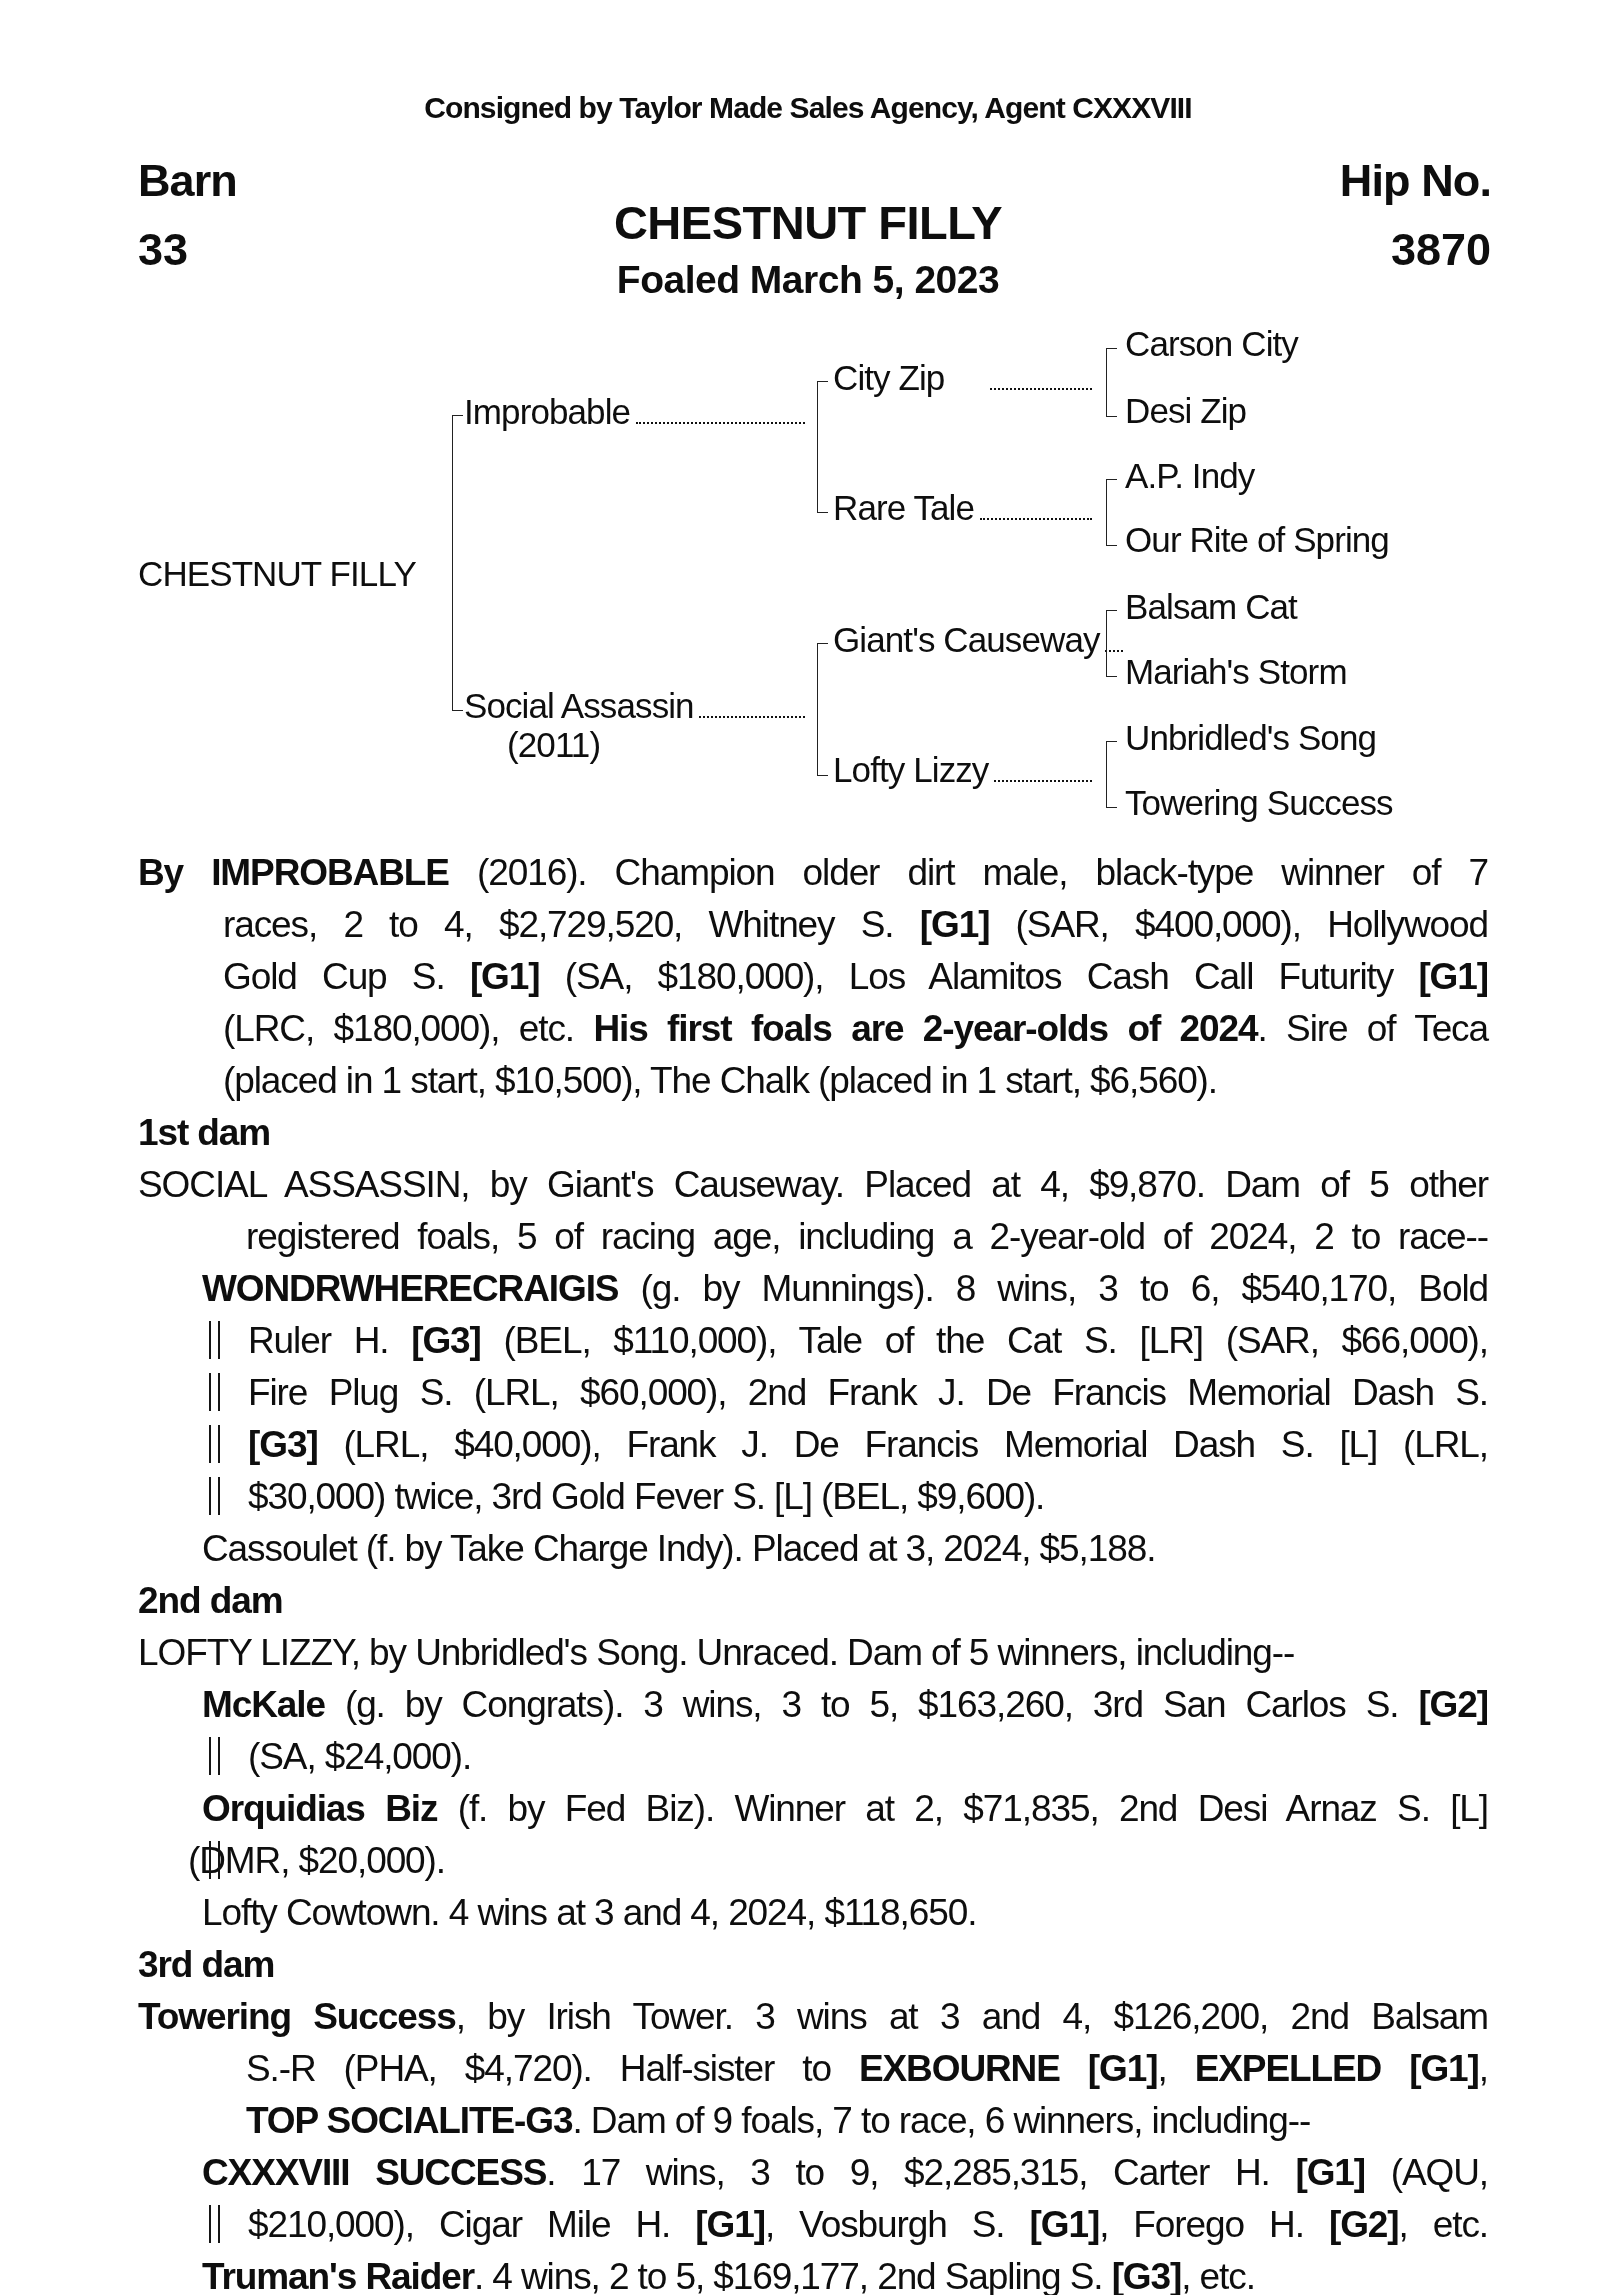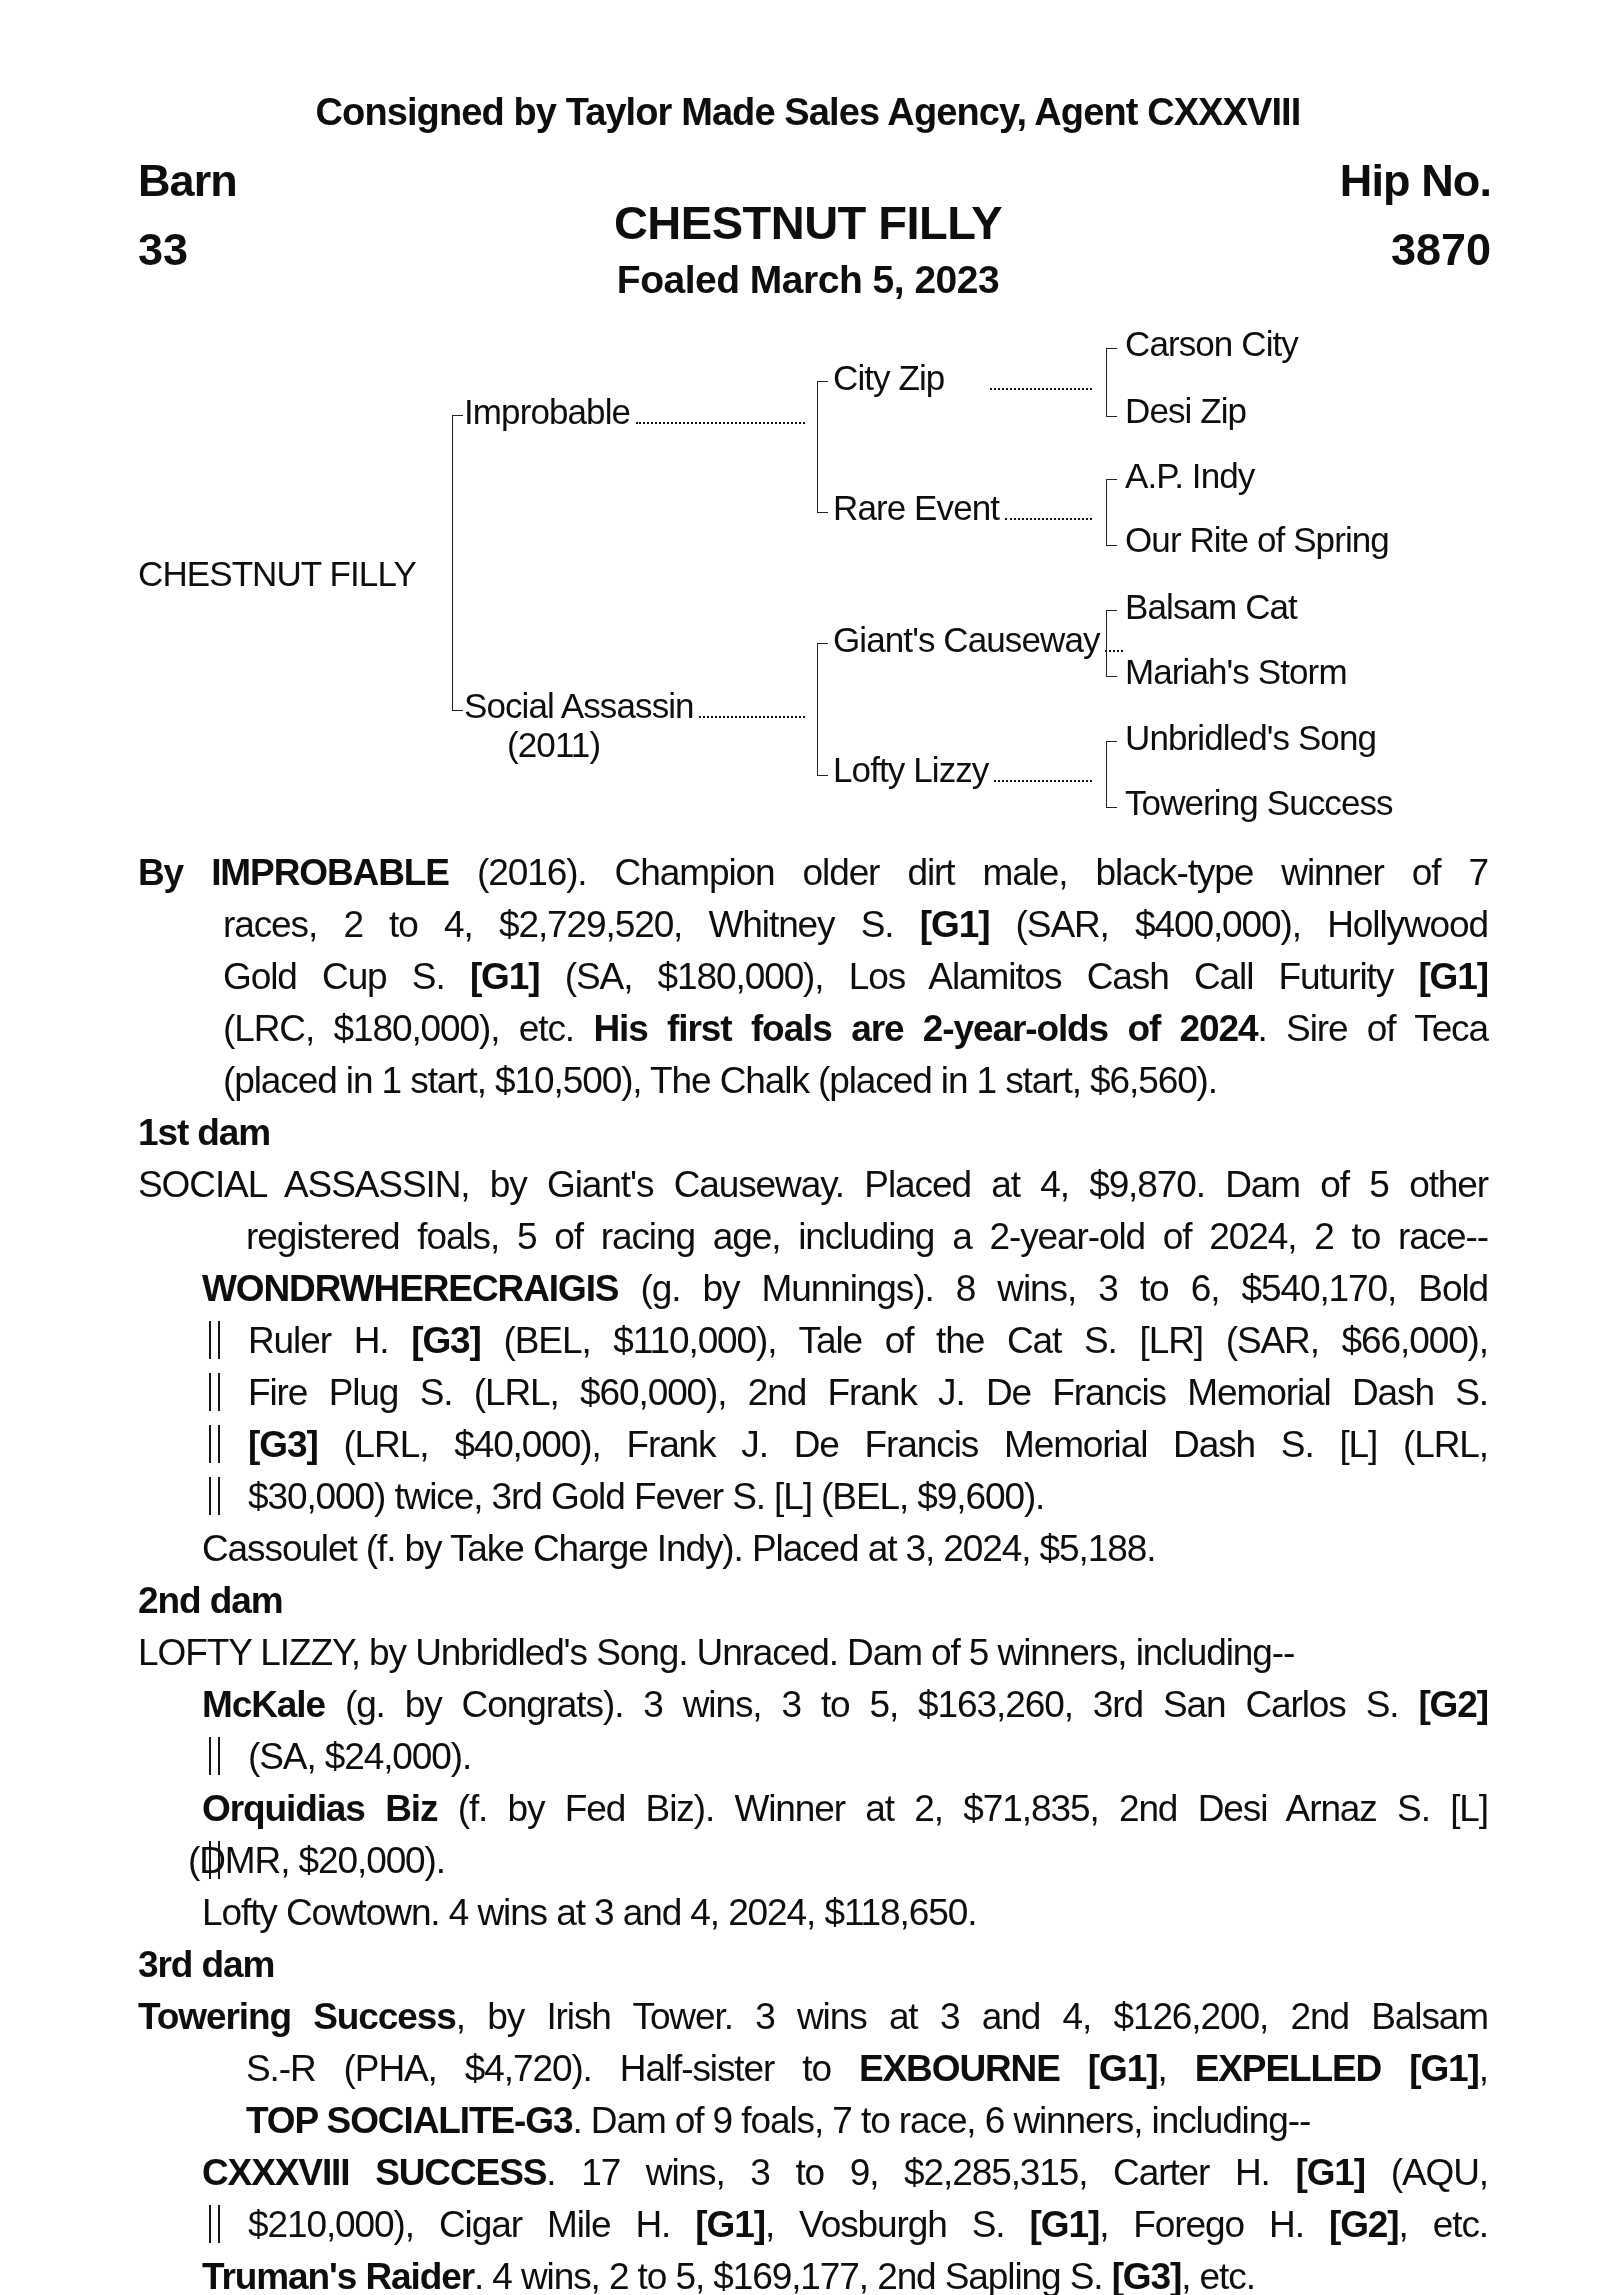--- a/index.html
+++ b/index.html
@@ -1,18 +1,18 @@
 <!DOCTYPE html>
 <html style="font-size:7.3px"><head>
 <meta charset="utf-8">
 <style>
   html,body{margin:0;padding:0;background:#ffffff;}
   body{width:1616px;height:3227px;position:relative;font-family:"Liberation Sans",sans-serif;color:#0e0e0e;}
   .abs{position:absolute;}
-  .banner{left:0;top:91px;width:1616px;text-align:center;font-size:38px;font-weight:bold;letter-spacing:-0.9px;}
+  .banner{left:0;top:91px;width:1616px;text-align:center;font-size:30px;font-weight:bold;letter-spacing:-0.9px;}
   .barn-label{left:138px;top:155px;font-size:45px;font-weight:bold;letter-spacing:-0.9px;}
   .barn-number{left:138px;top:224px;font-size:45px;font-weight:bold;}
   .hip-label{right:125px;top:155px;font-size:45px;font-weight:bold;text-align:right;letter-spacing:-0.9px;}
   .hip-number{right:125px;top:224px;font-size:45px;font-weight:bold;text-align:right;}
   .page-title{left:0;top:195px;width:1616px;text-align:center;font-size:47px;font-weight:bold;letter-spacing:-0.5px;}
   .foaled{left:0;top:258px;width:1616px;text-align:center;font-size:39px;font-weight:bold;letter-spacing:-0.5px;}
 
   
   #pedigree{position:absolute;left:0;top:0;width:1616px;height:872px;}
   .ped-cell{position:absolute;display:flex;align-items:flex-end;font-size:35px;letter-spacing:-0.9px;white-space:nowrap;}
@@ -53,21 +53,21 @@
       <span class="dots"></span>
     </div>
     <div class="ped-cell" style="left: 507px; top: 727px;">
       <span class="nm">(2011)</span>
     </div>
     <div class="ped-cell" style="left: 833px; top: 360px; width: 265px; gap: 40px;">
       <span class="nm">City Zip</span>
       <span class="dots"></span>
     </div>
     <div class="ped-cell" style="left: 833px; top: 490px; width: 265px;">
-      <span class="nm">Rare Event</span>
+      <span class="nm">Rare Tale</span>
       <span class="dots"></span>
     </div>
     <div class="ped-cell" style="left: 833px; top: 622px; width: 265px;">
       <span class="nm">Giant's Causeway</span>
       <span class="dots"></span>
     </div>
     <div class="ped-cell" style="left: 833px; top: 752px; width: 265px;">
       <span class="nm">Lofty Lizzy</span>
       <span class="dots"></span>
     </div>

